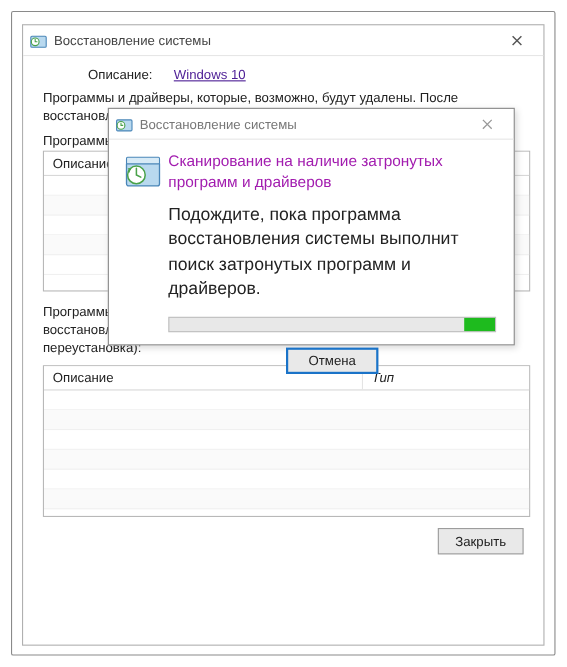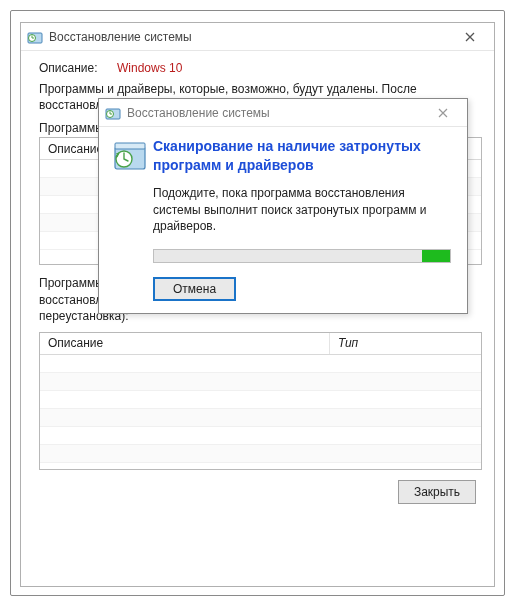--- a/index.html
+++ b/index.html
@@ -37,22 +37,22 @@
   .parent-titlebar .icon { width: 16px; height: 16px; margin-right: 6px; }
   .parent-title { color: #444; font-size: 12px; flex: 1; }
   .close-x {
     width: 36px; height: 22px;
     display: flex; align-items: center; justify-content: center;
     color: #555; font-size: 14px;
     cursor: pointer;
   }
   .parent-body { padding: 10px 12px 10px 18px; }
   .row { display: flex; margin-bottom: 6px; font-size: 12px; color: #222; }
-  .row .lbl { width: 78px; }
-  .row .val { color: #b91c1c; }
+  .row .lbl { width: 78px; margin-left: 41px; }
+  .row .val { color: #4c1d95; text-decoration: underline; }
   .para { font-size: 12px; color: #222; line-height: 1.35; margin: 6px 0 8px 0; }
   .table-caption { font-size: 12px; color: #222; margin: 4px 0 2px 0; }
   .table {
     border: 1px solid #b8b8b8;
     width: 100%;
     background: #fff;
   }
   .table-header {
     display: flex;
     height: 22px;
@@ -102,45 +102,44 @@
   }
   .dialog-titlebar .icon { width: 16px; height: 16px; margin-right: 6px; }
   .dialog-title { color: #777; font-size: 12px; flex: 1; }
   .dialog-body {
     padding: 10px 16px 10px 14px;
     display: flex;
   }
   .dialog-icon-big { width: 40px; flex-shrink: 0; padding-top: 2px; }
   .dialog-content { flex: 1; }
   .dialog-heading {
-    color: #1d4ed8;
+    color: #a21caf;
     font-size: 14px;
     line-height: 1.35;
     margin-bottom: 10px;
-    font-weight: bold;
   }
   .dialog-text {
     color: #222;
-    font-size: 12px;
+    font-size: 16px;
     line-height: 1.4;
     margin-bottom: 14px;
   }
   .progress {
     width: 100%; height: 14px;
     border: 1px solid #bfbfbf;
     background: #e8e8e8;
     position: relative;
     margin-bottom: 14px;
   }
   .progress-fill {
     position: absolute; right: 0; top: 0; bottom: 0;
     width: 28px;
     background: #1ebb1e;
   }
-  .dialog-btn-row { display: flex; justify-content: flex-start; }
+  .dialog-btn-row { display: flex; justify-content: center; }
   .btn-primary {
     border: 2px solid #1a73c8;
     background: #e9e9e9;
     padding: 3px 18px;
     font-size: 12px;
     color: #222;
     cursor: pointer;
   }
   svg { display: block; }
 </style>

